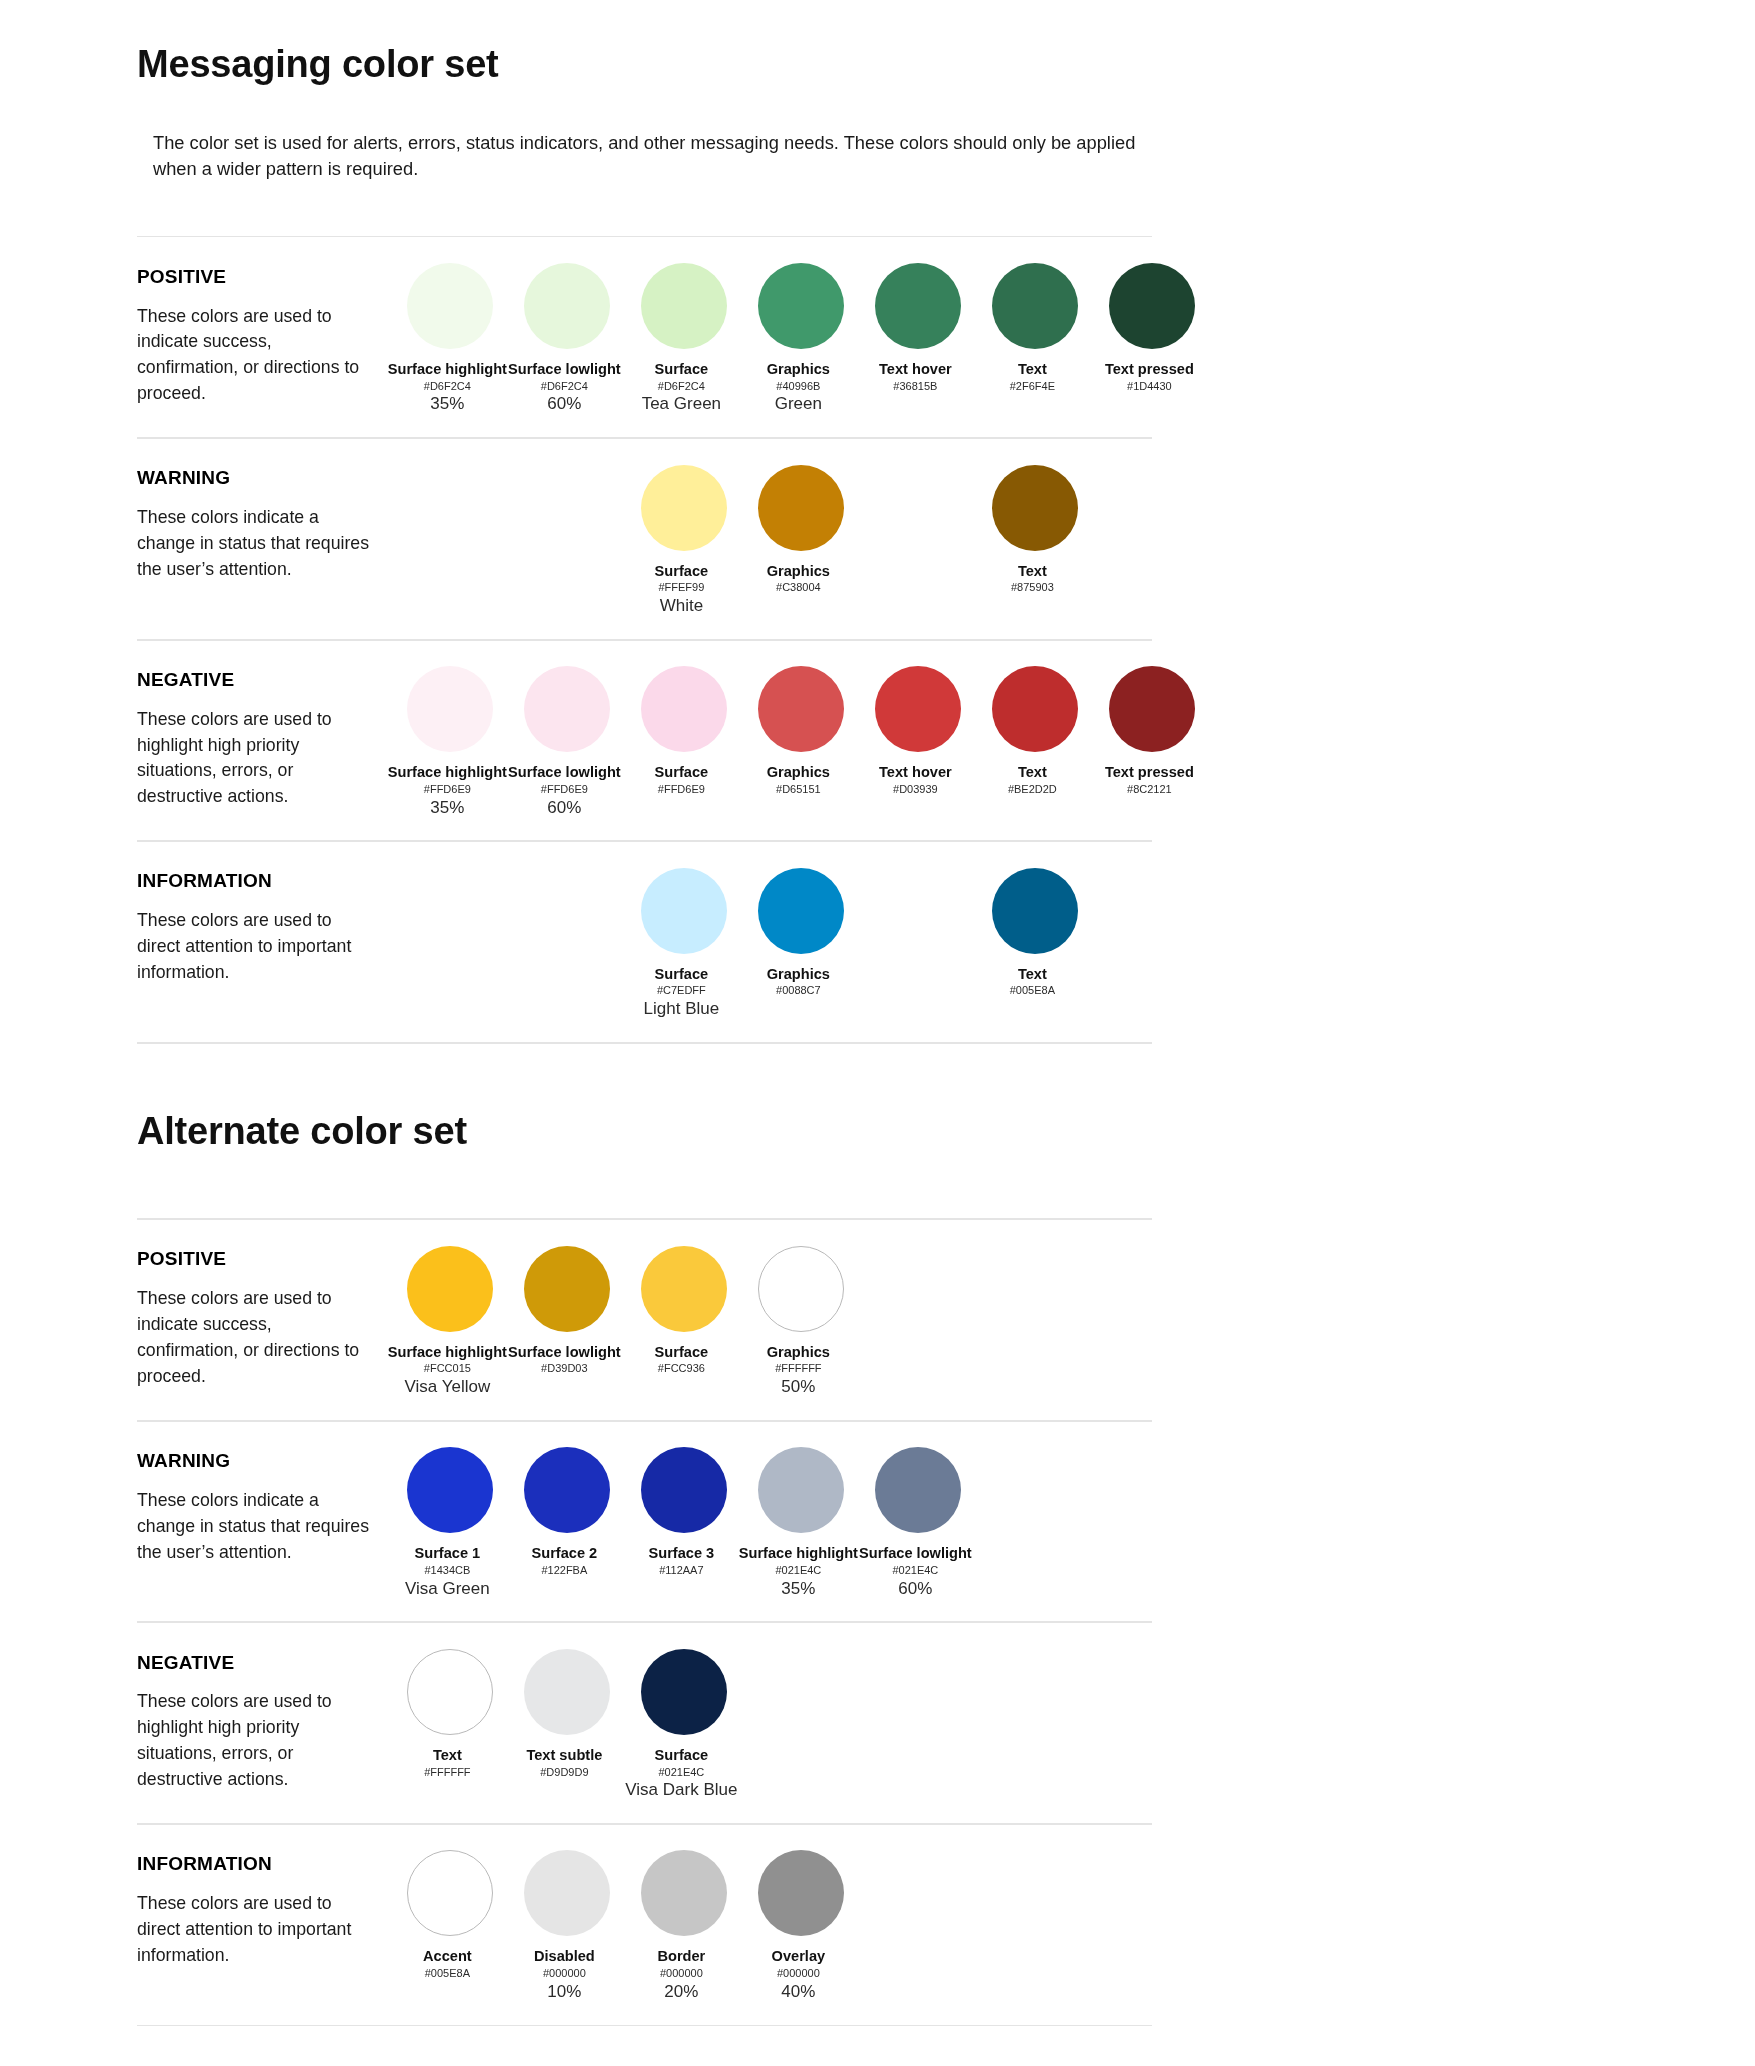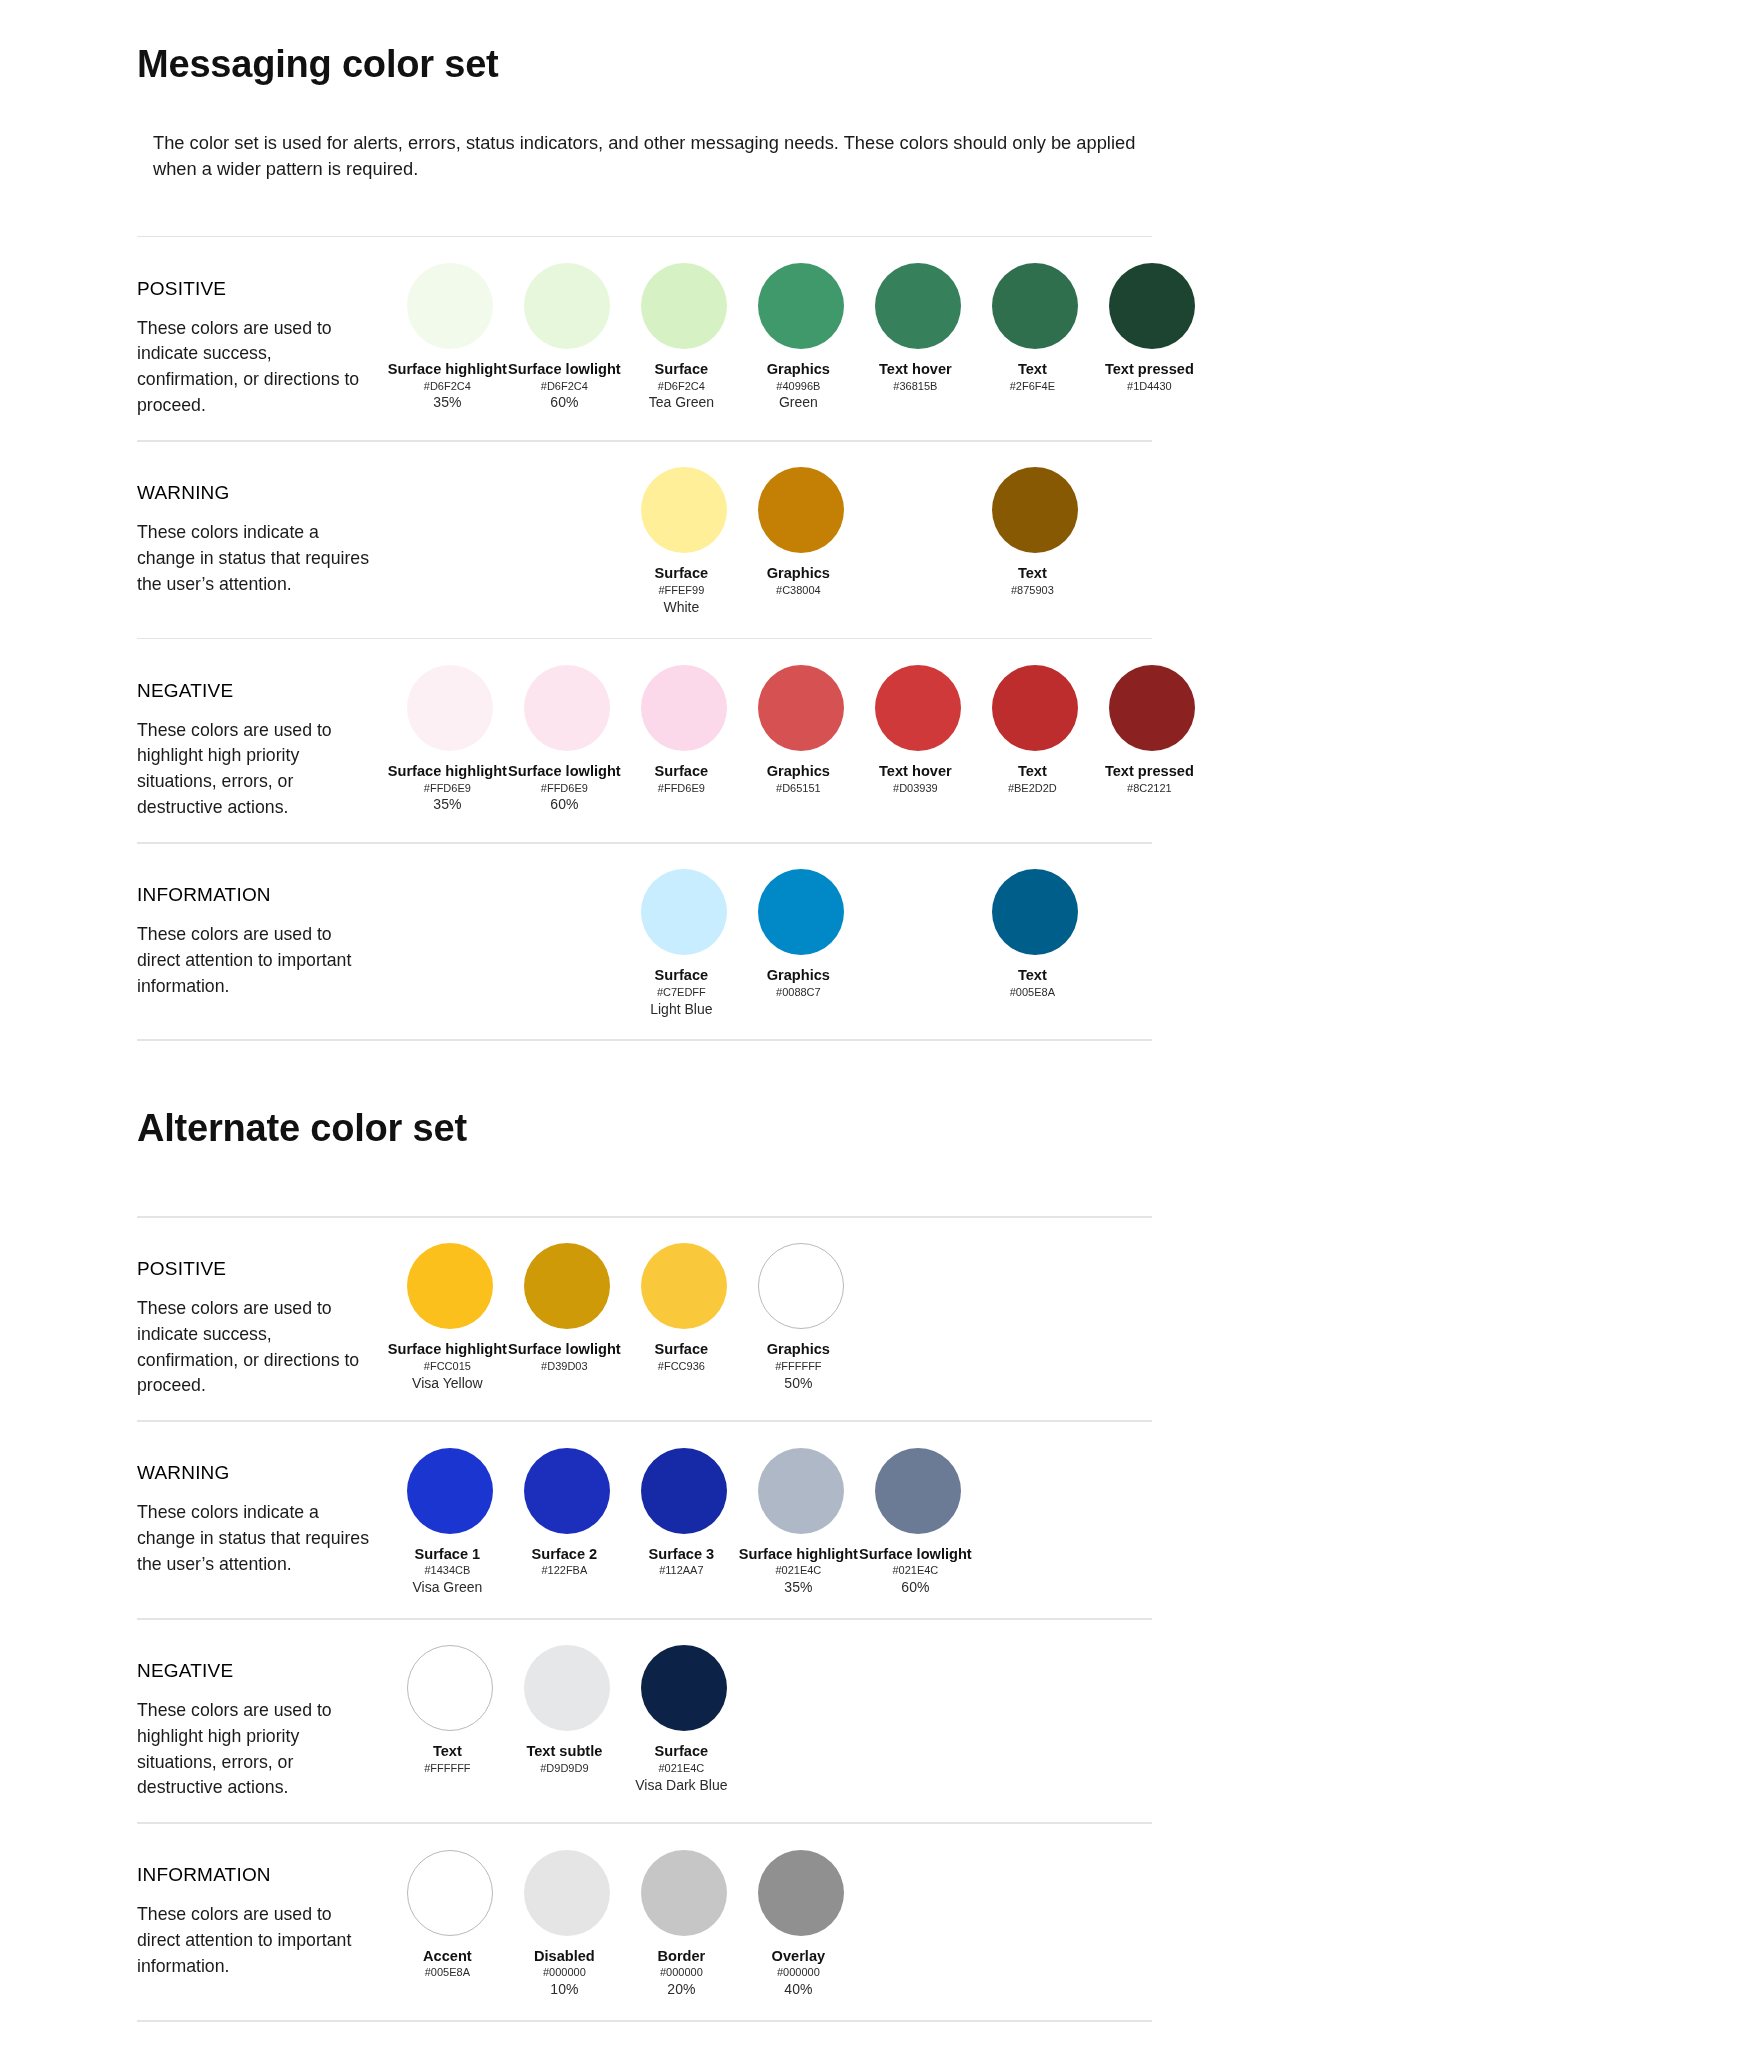--- a/index.html
+++ b/index.html
@@ -66,24 +66,24 @@
   }
 
   .cat-info {
     width: 256px;
     flex: 0 0 256px;
     padding-top: 11px;
   }
 
   .cat-name {
     font-size: 19px;
-    font-weight: 400;
+    font-weight: 700;
     letter-spacing: 0.2px;
     color: #000000;
-    margin: 12px 0 16px 0;
+    margin: 0 0 16px 0;
     line-height: 1.1;
   }
 
   .cat-desc {
     font-size: 17.7px;
     line-height: 1.46;
     color: #1a1a1a;
     margin: 0;
     max-width: 238px;
   }
@@ -135,21 +135,21 @@
 
   .swatch-hex {
     font-size: 11px;
     font-weight: 400;
     color: #2b2b2b;
     line-height: 1.34;
     white-space: nowrap;
   }
 
   .swatch-note {
-    font-size: 14px;
+    font-size: 17px;
     font-weight: 400;
     color: #2b2b2b;
     line-height: 1.34;
     white-space: nowrap;
   }
 
   .swatch-note:empty,
   .swatch-hex:empty { display: none; }
 
   

